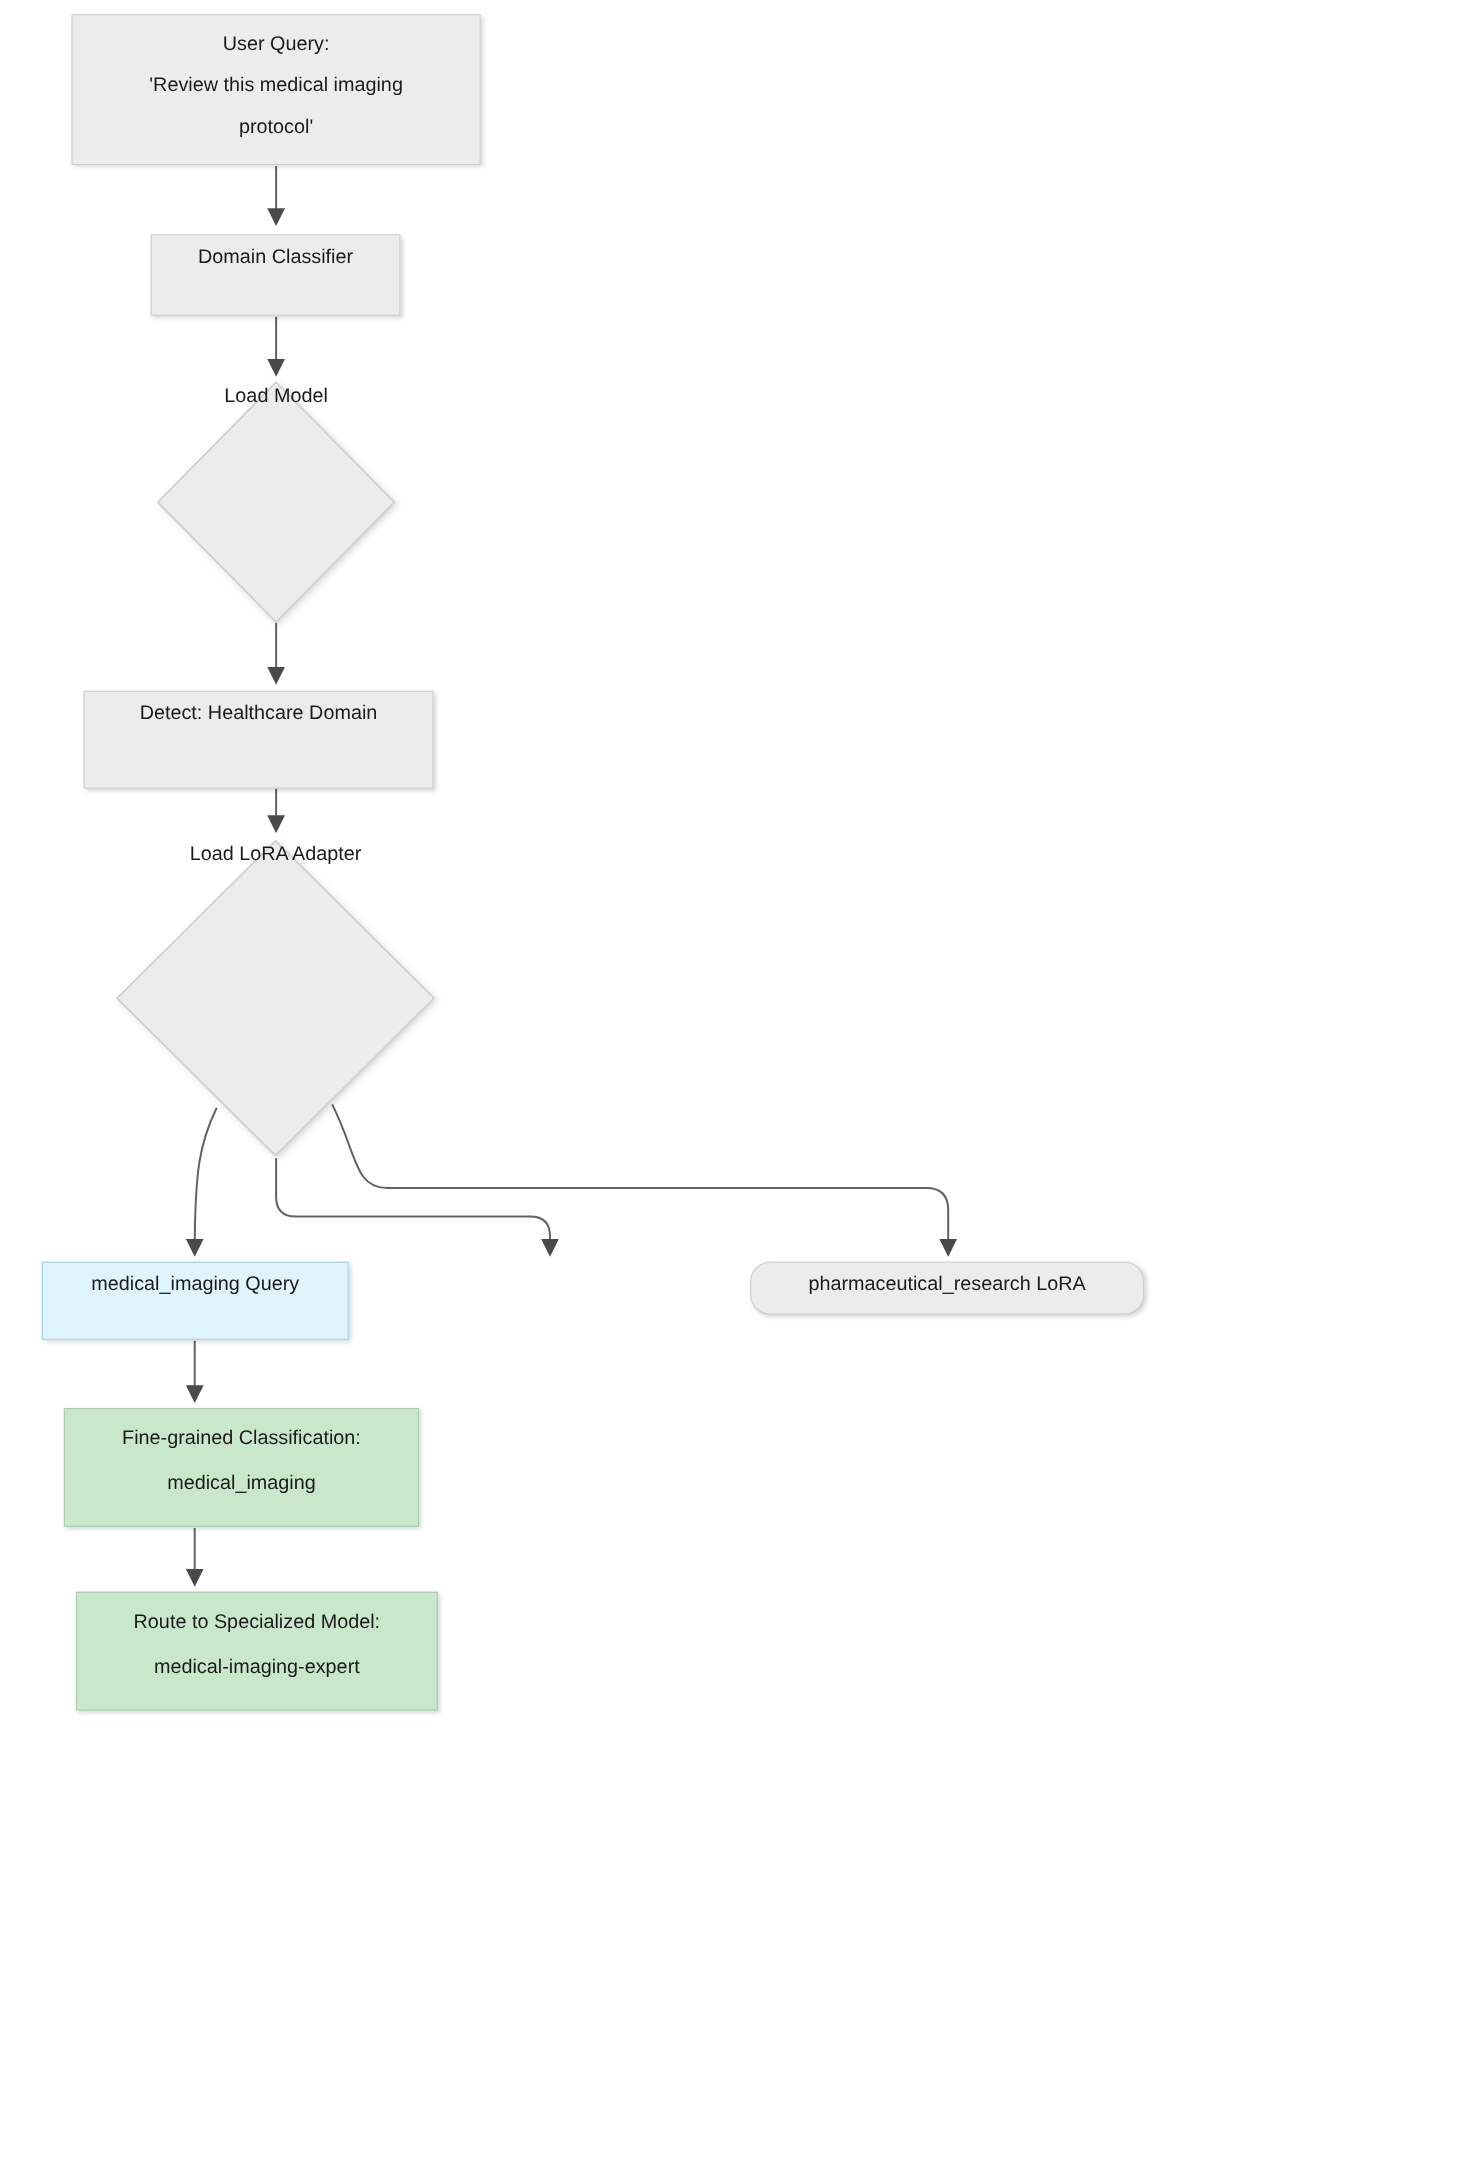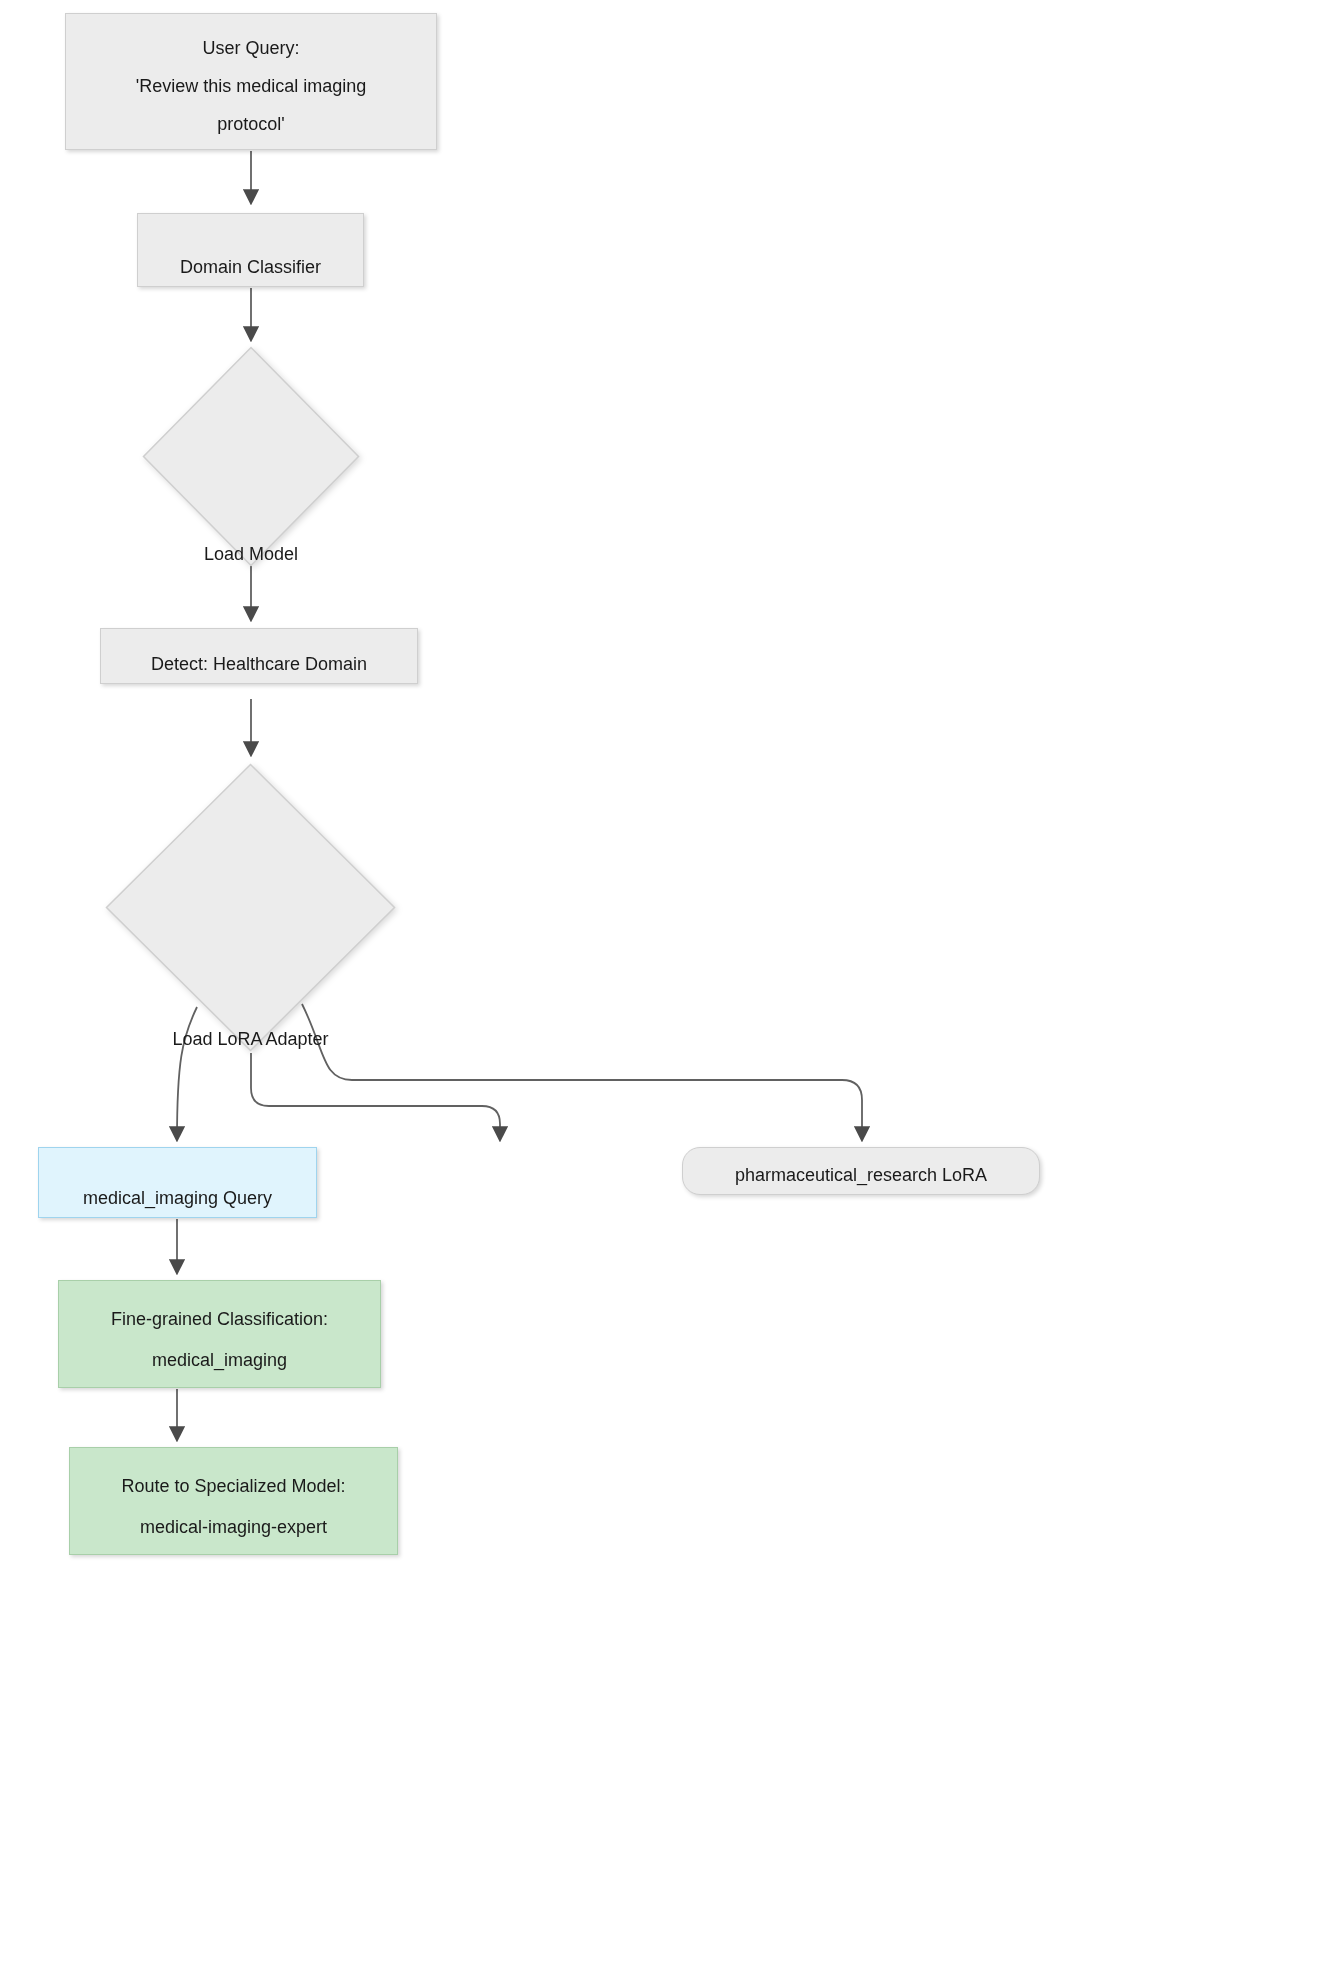--- a/index.html
+++ b/index.html
@@ -25,21 +25,21 @@
     fill: none;
     stroke: #616161;
     stroke-width: 1.8;
   }
 
   .node {
     position: absolute;
     display: flex;
     flex-direction: column;
     align-items: center;
-    justify-content: flex-end;
+    justify-content: flex-start;
     text-align: center;
     font-size: 18px;
     line-height: 1.45;
     color: #1a1a1a;
   }
   .rect {
     background: #ececec;
     border: 1px solid #cfcfcf;
     box-shadow: 2px 2px 4px rgba(0,0,0,0.16);
     padding: 6px 12px;
@@ -99,21 +99,21 @@
     <div>Domain Classifier</div>
   </div>
 
   <div class="node diamond" style="left:142px; top:346px; width:218px; height:221px;">
     <svg class="shape" viewBox="0 0 218 221" preserveAspectRatio="none">
       <polygon points="109,1.5 216.5,110.5 109,219.5 1.5,110.5" fill="#ececec" stroke="#cfcfcf" stroke-width="1.5"></polygon>
     </svg>
     <div class="label">Load Model</div>
   </div>
 
-  <div class="node rect" style="left:100px; top:628px; width:318px; height:56px;">
+  <div class="node rect" style="left:76px; top:628px; width:318px; height:89px;">
     <div>Detect: Healthcare Domain</div>
   </div>
 
   <div class="node diamond" style="left:105px; top:763px; width:291px; height:289px;">
     <svg class="shape" viewBox="0 0 291 289" preserveAspectRatio="none">
       <polygon points="145.5,1.5 289.5,144.5 145.5,287.5 1.5,144.5" fill="#ececec" stroke="#cfcfcf" stroke-width="1.5"></polygon>
     </svg>
     <div class="label">Load LoRA Adapter</div>
   </div>
 

